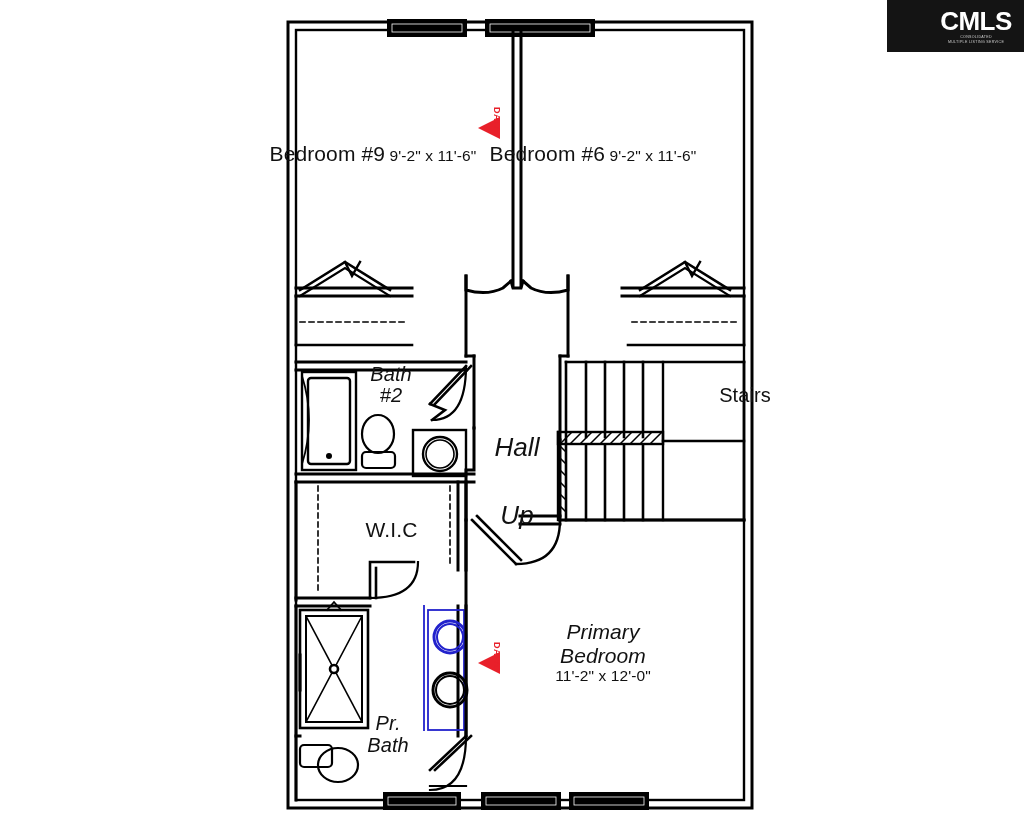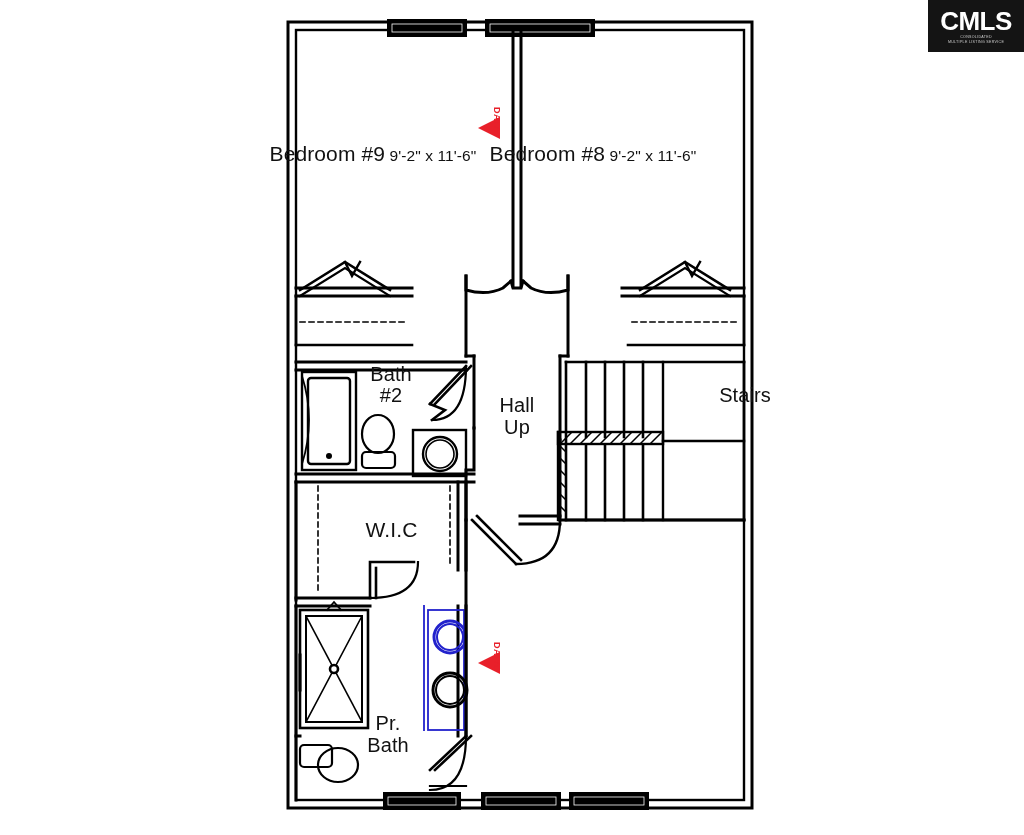--- a/index.html
+++ b/index.html
@@ -7,28 +7,28 @@
        font-family:"Liberation Sans",sans-serif;color:#000;}
 
   #plan-stage{position:absolute;left:0;top:0;width:1024px;height:835px;}
   #plan-svg{position:absolute;left:0;top:0;width:1024px;height:835px;}
 
   
   .room-label{position:absolute;text-align:center;line-height:1.04;
               color:#111;white-space:nowrap;}
   .room-label .rname{font-size:21px;letter-spacing:.1px;}
   .room-label .rdim{font-size:15.5px;letter-spacing:.1px;margin-top:1px;}
-  .room-label.two .rname{display:block;}
+  .room-label.two .rname{display:block;font-style:italic;}
 
   .lbl-bed2{left:258px;top:143px;width:230px;}
   .lbl-bed3{left:478px;top:143px;width:230px;}
   .lbl-bath2{left:337px;top:364px;width:108px;}
   .lbl-bath2 .rname{font-size:20px;}
   .lbl-hall{left:463px;top:394px;width:108px;}
-  .lbl-hall .rname{font-size:20px;line-height:1.12;}
+  .lbl-hall .rname{font-size:26px;line-height:1.12;margin-top:39px;}
   .lbl-stairs{left:646px;top:385px;width:110px;text-align:center;margin-left:44px;}
   .lbl-stairs .rname{font-size:20px;}
   .lbl-wic{left:304px;top:519px;width:175px;}
   .lbl-wic .rname{font-size:21px;}
   .lbl-prbath{left:339px;top:668px;width:98px;margin-top:44px;}
   .lbl-prbath .rname{font-size:20px;line-height:1.12;}
   .lbl-primary{left:497px;top:620px;width:212px;}
   .lbl-primary .rname{font-size:21px;line-height:1.14;}
 
   
@@ -38,21 +38,21 @@
       border-right:22px solid #e8202a;}
   .data-marker .dtxt{position:absolute;left:24px;top:-1px;
       font-size:9px;font-weight:bold;color:#e8202a;letter-spacing:.6px;
       transform:rotate(90deg);transform-origin:left top;white-space:nowrap;}
   .dm1{left:478px;top:108px;}
   .dm2{left:478px;top:643px;}
 
   
   #cmls{position:absolute;right:0;top:0;width:96px;height:52px;
         background:#141414;display:flex;flex-direction:column;
-        align-items:center;justify-content:center;}
+        align-items:center;justify-content:center;padding-left:41px;}
   #cmls .cm-main{font-size:26px;font-weight:bold;color:#fff;
         letter-spacing:-.5px;line-height:1;
         -webkit-text-stroke:0;}
   #cmls .cm-sub{font-size:3.6px;color:#cfcfcf;letter-spacing:.3px;
         margin-top:1px;line-height:1.25;text-align:center;}
 </style>
 </head>
 <body>
 
 <div id="plan-stage">
@@ -275,21 +275,21 @@
 
     </g>
   </svg>
 
   <div class="room-label lbl-bed2">
     <span class="rname">Bedroom #9</span>
     <span class="rdim">9'-2" x 11'-6"</span>
   </div>
 
   <div class="room-label lbl-bed3">
-    <span class="rname">Bedroom #8</span>
+    <span class="rname">Bedroom #6</span>
     <span class="rdim">9'-2" x 11'-6"</span>
   </div>
 
   <div class="room-label lbl-bath2 two">
     <span class="rname">Bath</span>
     <span class="rname">#2</span>
   </div>
 
   <div class="room-label lbl-hall two">
     <span class="rname">Hall</span>
@@ -302,20 +302,25 @@
 
   <div class="room-label lbl-wic">
     <span class="rname">W.I.C</span>
   </div>
 
   <div class="room-label lbl-prbath two">
     <span class="rname">Pr.</span>
     <span class="rname">Bath</span>
   </div>
 
+  <div class="room-label lbl-primary two">
+    <span class="rname">Primary</span>
+    <span class="rname">Bedroom</span>
+    <span class="rdim">11'-2" x 12'-0"</span>
+  </div>
 
   <div class="data-marker dm1">
     <span class="tri"></span>
     <span class="dtxt">DATA</span>
   </div>
   <div class="data-marker dm2">
     <span class="tri"></span>
     <span class="dtxt">DATA</span>
   </div>
 

